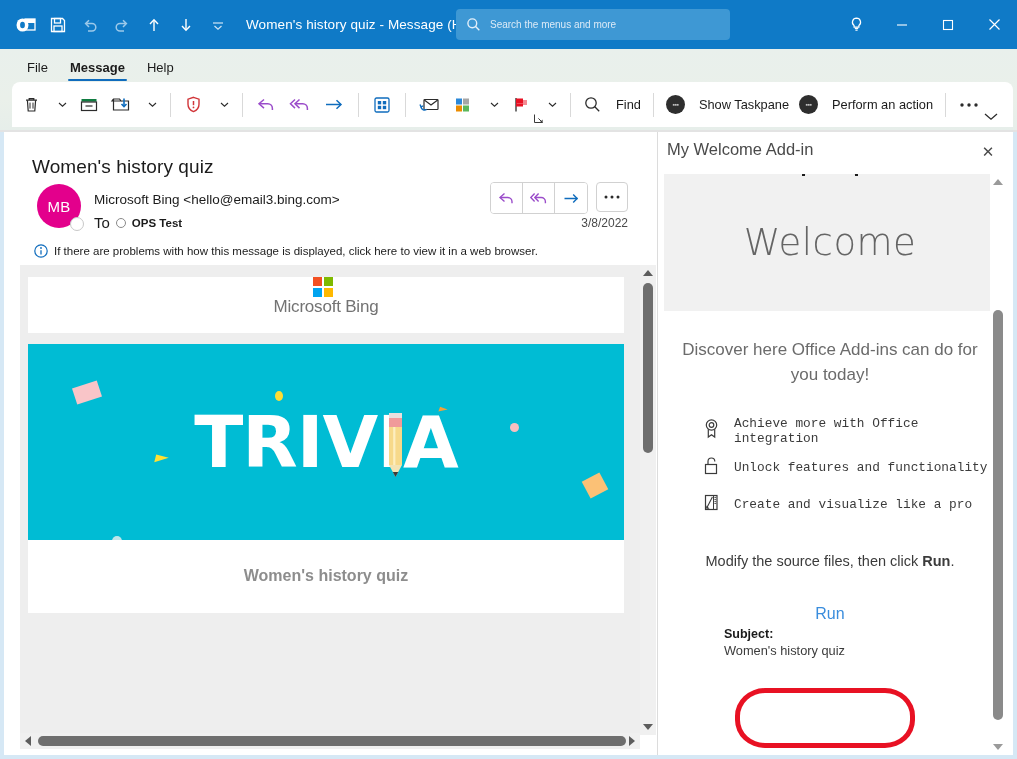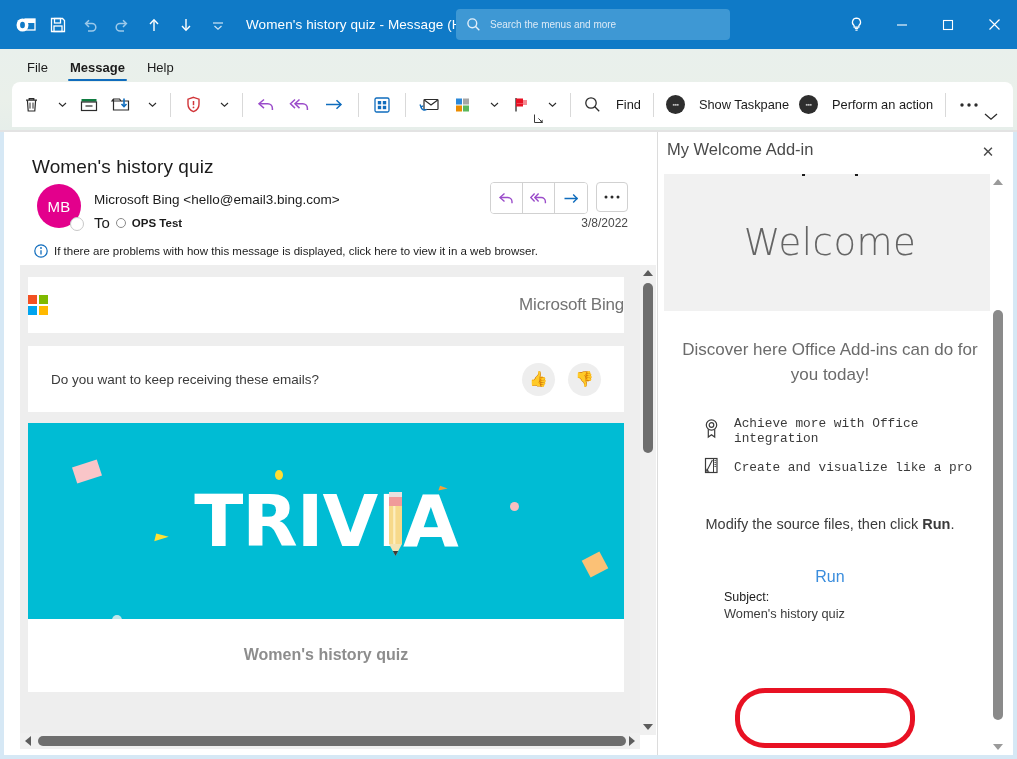--- a/index.html
+++ b/index.html
@@ -160,22 +160,23 @@
     position: absolute; left: 16px; top: 133px; width: 636px; height: 470px;
     background: #eeeeee; overflow: hidden;
   }
   .body-inner {
     position: absolute; left: 0; top: 0; width: 612px;
   }
   .card {
     background: #ffffff; margin: 0 8px;
   }
   .card-logo {
-    height: 56px; display: flex; align-items: center; justify-content: space-between;
+    height: 56px; display: flex; align-items: center; justify-content: flex-start;
     margin-top: 12px;
+    flex-direction: column;
   }
   .ms-logo-sq {
     display: grid; grid-template-columns: 9px 9px; grid-template-rows: 9px 9px;
     gap: 2px; margin-right: 7px;
   }
   .ms-logo-text {
     font-size: 17px; color: #737373; letter-spacing: -0.2px;
   }
   .card-feedback {
     height: 66px; display: flex; align-items: center;
@@ -282,21 +283,21 @@
     margin-top: 30px; text-align: center; font-size: 14.5px; color: #3b3b3b;
   }
   .tp-modify b { font-weight: bold; }
   .tp-run {
     margin-top: 36px; text-align: center; font-size: 16px; color: #3a8ddd;
     cursor: pointer;
   }
   .tp-subject-wrap {
     position: relative; margin-top: 4px; padding-left: 60px;
   }
-  .tp-subject-label { font-size: 12.5px; font-weight: normal; color: #1b1b1b; }
+  .tp-subject-label { font-size: 12.5px; font-weight: bold; color: #1b1b1b; }
   .tp-subject-value { font-size: 12.8px; color: #3b3b3b; margin-top: 2px; }
   .annot-circle {
     position: absolute; left: 731px; top: 688px; width: 180px; height: 60px;
     border: 5px solid #e81123; border-radius: 30px / 28px;
     pointer-events: none;
   }
   .tp-vscroll {
     position: absolute; right: 7px; top: 42px; width: 16px; height: 581px;
     background: #ffffff;
   }
@@ -649,27 +650,20 @@
         <div class="card card-logo">
           <span class="ms-logo-sq">
             <span style="background:#f25022"></span>
               <span style="background:#7fba00"></span>
             <span style="background:#00a4ef"></span>
               <span style="background:#ffb900"></span>
           </span>
           <span class="ms-logo-text">Microsoft Bing</span>
         </div>
 
-        <div class="card card-feedback">
-          <span class="fb-text">Do you want to keep receiving these emails?</span>
-          <span class="fb-btns">
-            <span class="fb-btn">👍</span>
-            <span class="fb-btn">👎</span>
-          </span>
-        </div>
 
         <div class="trivia-banner">
           <span class="confetti" style="left:46px;top:40px;width:26px;height:17px;background:#f9c5c8;transform:rotate(-18deg);"></span>
           <span class="confetti" style="left:247px;top:47px;width:8px;height:10px;border-radius:50%;background:#ffdd33;"></span>
           <span class="confetti" style="left:411px;top:64px;width:0;height:0;border-left:8px solid #f0a23c;border-bottom:5px solid transparent;transform:rotate(20deg);"></span>
           <span class="confetti" style="left:482px;top:79px;width:9px;height:9px;border-radius:50%;background:#f7bfc0;"></span>
           <span class="confetti" style="left:127px;top:112px;width:0;height:0;border-left:13px solid #ffe133;border-bottom:8px solid transparent;transform:rotate(14deg);"></span>
           <span class="confetti" style="left:557px;top:132px;width:20px;height:19px;background:#fbc176;transform:rotate(-28deg);"></span>
           <span class="confetti" style="left:84px;top:192px;width:10px;height:10px;border-radius:50%;background:#bfe6ea;"></span>
 
@@ -734,20 +728,29 @@
                 <circle cx="9.5" cy="7" r="5.2" fill="none" stroke="#3b3b3b" stroke-width="1.2"></circle>
                 <circle cx="9.5" cy="7" r="2.3" fill="none" stroke="#3b3b3b" stroke-width="1.2"></circle>
                 <path d="M6.3 11.3V19l3.2-2.3 3.2 2.3v-7.7" fill="none" stroke="#3b3b3b" stroke-width="1.2"></path>
               </svg>
           </span>
           <span>Achieve more with Office integration</span>
         </div>
         <div class="tp-feature">
           <span>
             <svg width="19" height="21" viewBox="0 0 19 21">
+                <rect x="3.5" y="9.5" width="11" height="9" fill="none" stroke="#3b3b3b" stroke-width="1.2"></rect>
+                <path d="M6 9.5V6.4a3.4 3.4 0 0 1 6.8 0" fill="none" stroke="#3b3b3b" stroke-width="1.2"></path>
+              </svg>
+          </span>
+          <span>Unlock features and functionality</span>
+        </div>
+        <div class="tp-feature">
+          <span>
+            <svg width="19" height="21" viewBox="0 0 19 21">
                 <rect x="3.5" y="3.5" width="11.5" height="14" fill="none" stroke="#3b3b3b" stroke-width="1.2"></rect>
                 <path d="M11.5 3.5v14" stroke="#3b3b3b" stroke-width="1"></path>
                 <path d="M12.4 5.4h1.8M12.4 7.4h1.8M12.4 9.4h1.8M12.4 11.4h1.8" stroke="#3b3b3b" stroke-width="0.9"></path>
                 <path d="M4.6 16.2 10.4 5" stroke="#3b3b3b" stroke-width="1.1"></path>
                 <path d="M4.4 13.6v3.2h3.2z" fill="#3b3b3b"></path>
               </svg>
           </span>
           <span>Create and visualize like a pro</span>
         </div>
       </div>

